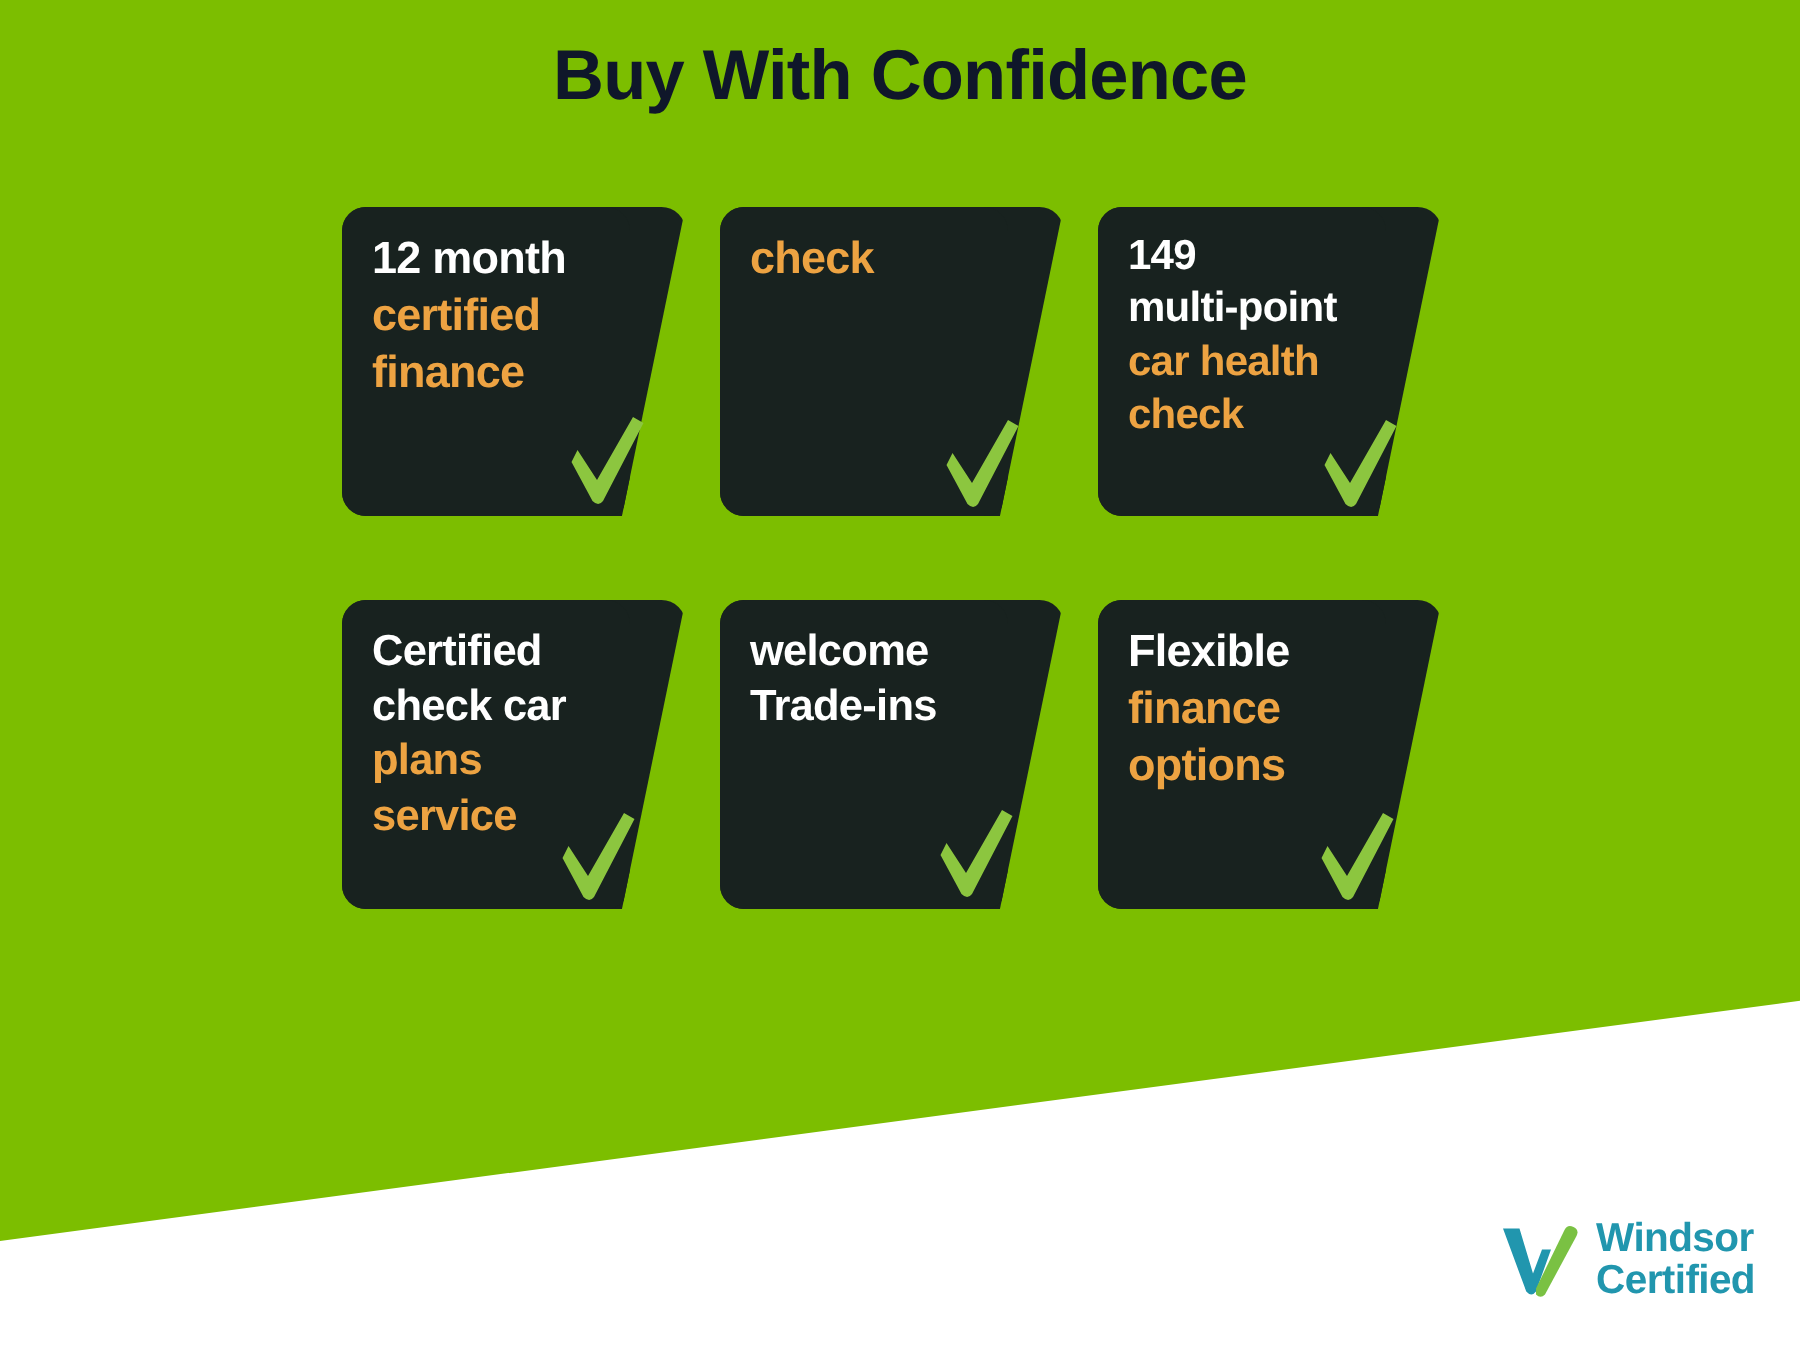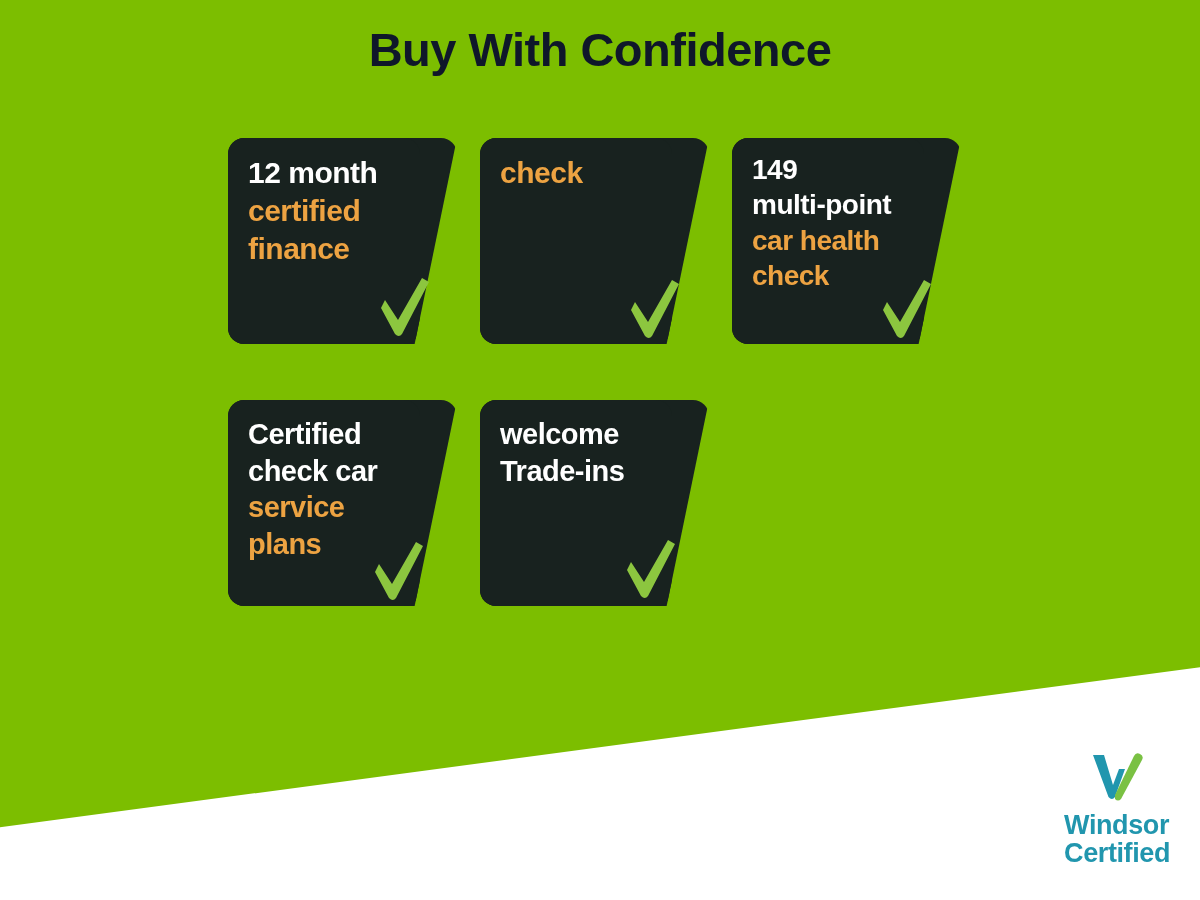--- a/index.html
+++ b/index.html
@@ -112,21 +112,20 @@
   .c5 .card-text { font-size:29px; }
 
   
   .logo {
     position:absolute;
     right:30px;
     bottom:32px;
     display:flex;
     align-items:center;
     gap:10px;
-    flex-direction:column;
   }
   .logo-mark { width:56px; height:52px; flex:none; }
   .logo-mark svg { display:block; width:100%; height:100%; }
   .logo-words {
     font-size:27px;
     font-weight:bold;
     line-height:1.06;
     color:#2196AE;
     letter-spacing:-0.4px;
   }
@@ -188,22 +187,22 @@
 
     </div>
 
     <div class="row row2">
 
       <div class="card-slot c4">
         <div class="card-shape"></div>
         <div class="card-text">
           <span class="line-white">Certified</span>
           <span class="line-white">check car</span>
+          <span class="line-orange">plans</span>
           <span class="line-orange">service</span>
-          <span class="line-orange">plans</span>
         </div>
         <div class="check">
           <svg viewBox="0 0 58 64" xmlns="http://www.w3.org/2000/svg">
             <path d="M6 34 L10 26 L23 46 L47 4 L54 8 L27 60 Q24 64 20 60 Z" fill="#8CC63F"></path>
           </svg>
         </div>
       </div>
 
       <div class="card-slot c5">
         <div class="card-shape"></div>
@@ -211,20 +210,33 @@
           <span class="line-white">welcome</span>
           <span class="line-white">Trade-ins</span>
         </div>
         <div class="check">
           <svg viewBox="0 0 58 64" xmlns="http://www.w3.org/2000/svg">
             <path d="M6 34 L10 26 L23 46 L47 4 L54 8 L27 60 Q24 64 20 60 Z" fill="#8CC63F"></path>
           </svg>
         </div>
       </div>
 
+      <div class="card-slot c6">
+        <div class="card-shape"></div>
+        <div class="card-text">
+          <span class="line-white">Flexible</span>
+          <span class="line-orange">finance</span>
+          <span class="line-orange">options</span>
+        </div>
+        <div class="check">
+          <svg viewBox="0 0 58 64" xmlns="http://www.w3.org/2000/svg">
+            <path d="M6 34 L10 26 L23 46 L47 4 L54 8 L27 60 Q24 64 20 60 Z" fill="#8CC63F"></path>
+          </svg>
+        </div>
+      </div>
 
     </div>
   </div>
 
   <div class="logo">
     <div class="logo-mark">
       <svg viewBox="0 0 56 52" xmlns="http://www.w3.org/2000/svg">
         <path d="M4 6 L15 6 L24 36 L30 20 L36 20 L26 48 Q23 52 19.5 48 Z" fill="#2196AE"></path>
         <path d="M26 46 L45 7 Q47 3 51 5 Q55 7 53 11 L32 50 Q29 53 26 50 Z" fill="#7AC143"></path>
       </svg>

